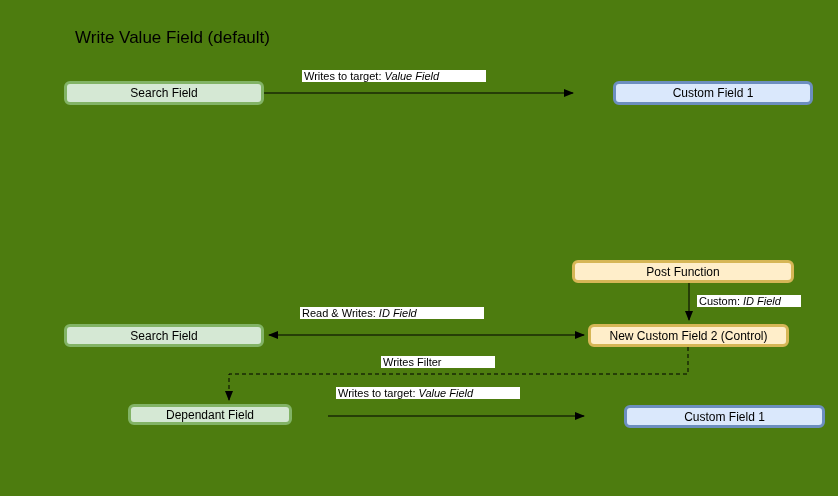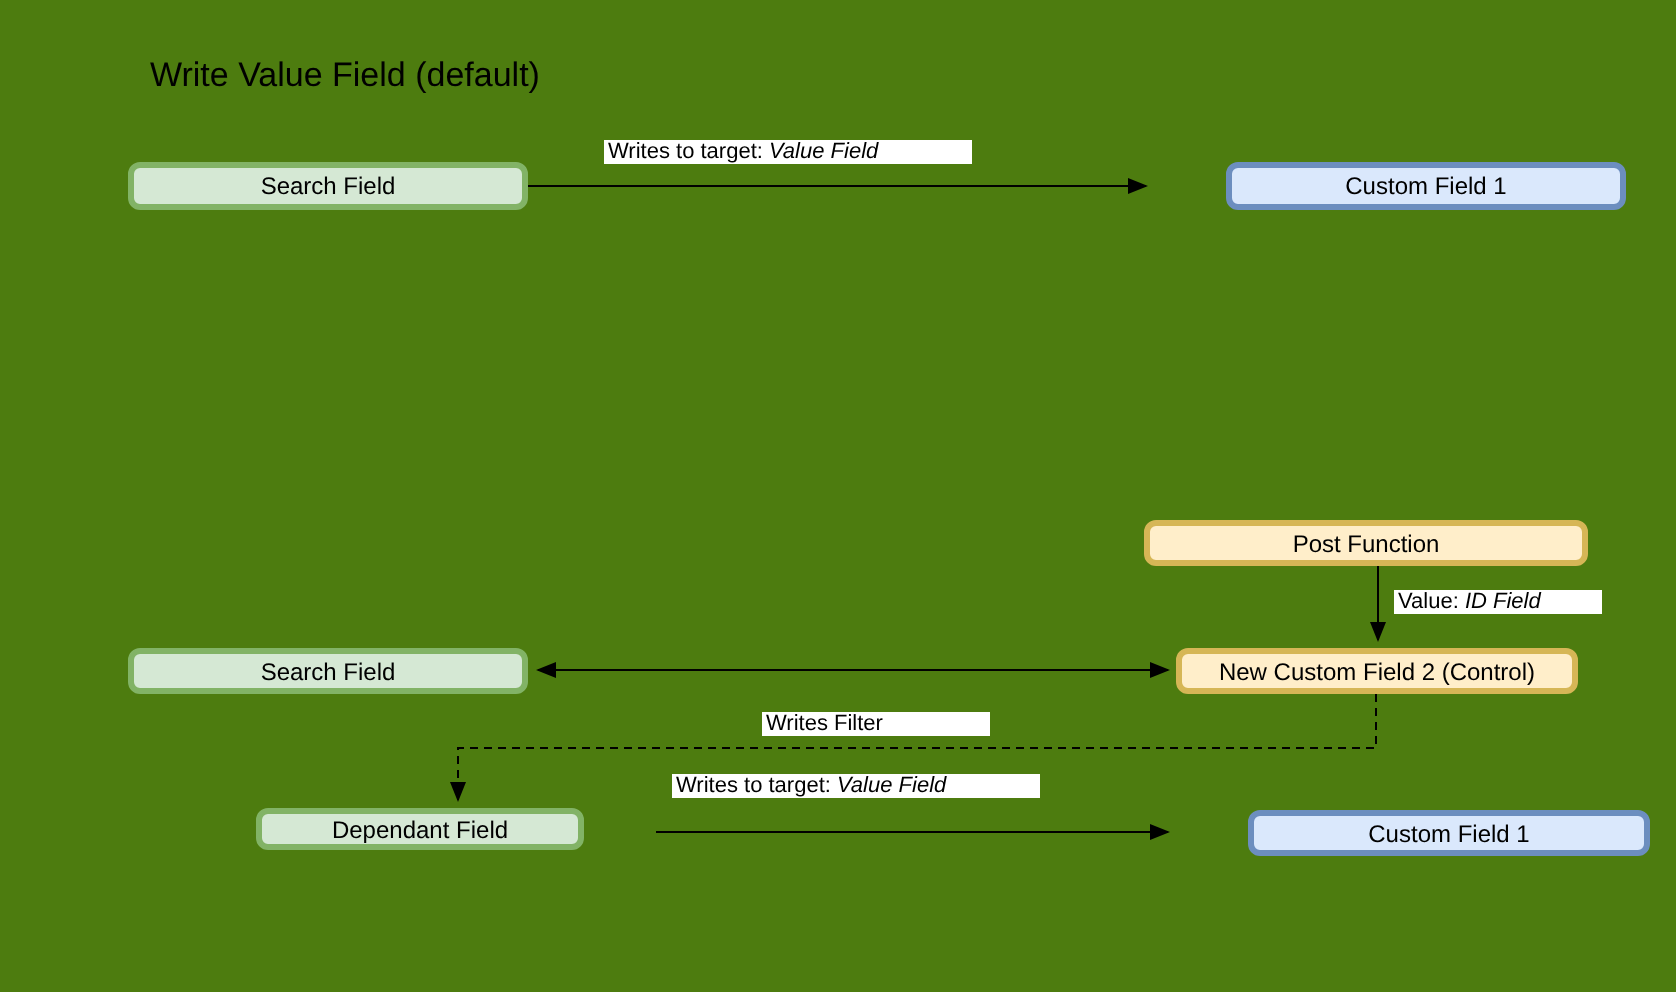--- a/index.html
+++ b/index.html
@@ -95,23 +95,26 @@
 
   <div class="node blue" style="left:588px; top:405px; width:201px; height:23px;">
     <span>Custom Field 1</span>
   </div>
 
   <div class="edge-label" style="left:302px; top:70px; width:180px;">
     <span>Writes to target: </span><i>Value Field</i>
   </div>
 
   <div class="edge-label" style="left:697px; top:295px; width:100px;">
-    <span>Value: </span><i>ID Field</i>
+    <span>Custom: </span><i>ID Field</i>
   </div>
 
+  <div class="edge-label" style="left:300px; top:307px; width:180px;">
+    <span>Read &amp; Writes: </span><i>ID Field</i>
+  </div>
 
   <div class="edge-label" style="left:381px; top:356px; width:110px;">
     <span>Writes Filter</span><i></i>
   </div>
 
   <div class="edge-label" style="left:336px; top:387px; width:180px;">
     <span>Writes to target: </span><i>Value Field</i>
   </div>
 
 </div>

